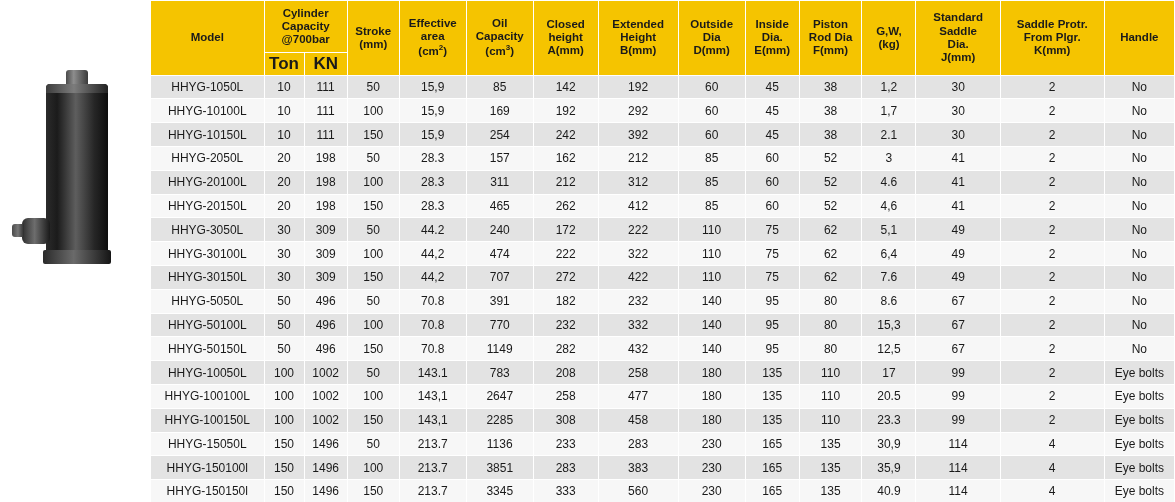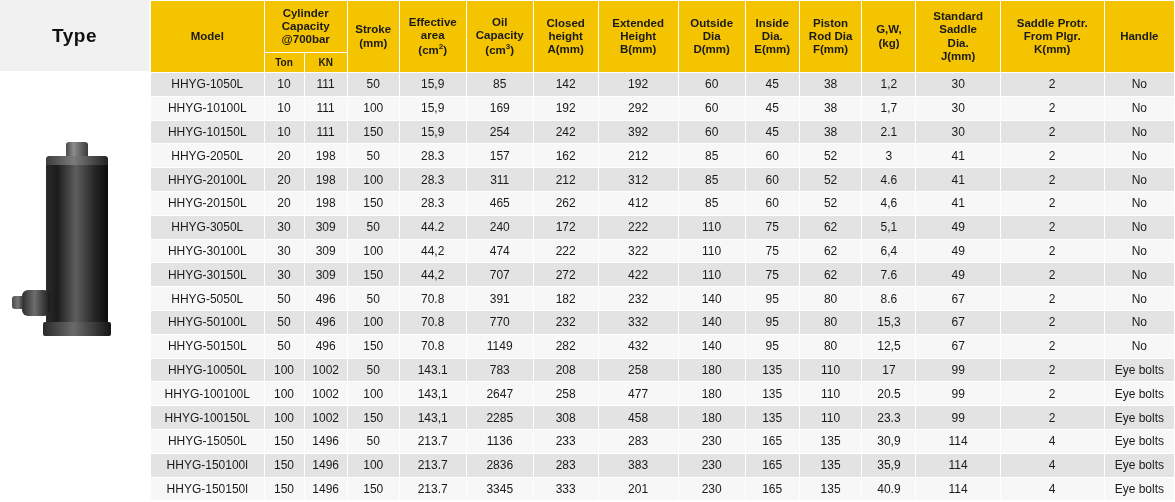--- a/index.html
+++ b/index.html
@@ -122,21 +122,21 @@
     line-height: 1.15;
     text-align: center;
     vertical-align: middle;
     border: 1px solid #ffffff;
     padding: 2px 1px;
     height: 72px;
   }
   table.spec th.sub {
     height: auto;
     padding: 1px;
-    font-size: 10px;
+    font-size: 17px;
   }
   table.spec td {
     font-size: 12px;
     color: #1a1a1a;
     text-align: center;
     vertical-align: middle;
     border: 1px solid #ffffff;
     height: 23.8px;
     padding: 0 2px;
     white-space: nowrap;
@@ -148,21 +148,20 @@
     padding-left: 10px;
   }
   .sup { font-size: 8px; vertical-align: super; }
 </style>
 </head>
 <body>
 
 <div id="root">
 
   <div class="type-col">
-    <div class="type-head">Type</div>
     <div class="type-body">
       <div class="cyl-wrap">
         <div class="cyl-plunger"></div>
         <div class="cyl-body"></div>
         <div class="cyl-top-ring"></div>
         <div class="cyl-base"></div>
         <div class="cyl-port"></div>
         <div class="cyl-port-nipple"></div>
       </div>
     </div>
@@ -528,40 +527,40 @@
             <td>114</td>
             <td>4</td>
             <td>Eye bolts</td>
           </tr>
           <tr class="odd">
             <td class="model">HHYG-150100l</td>
             <td>150</td>
             <td>1496</td>
             <td>100</td>
             <td>213.7</td>
-            <td>2836</td>
+            <td>3851</td>
             <td>283</td>
             <td>383</td>
             <td>230</td>
             <td>165</td>
             <td>135</td>
             <td>35,9</td>
             <td>114</td>
             <td>4</td>
             <td>Eye bolts</td>
           </tr>
           <tr class="even">
             <td class="model">HHYG-150150l</td>
             <td>150</td>
             <td>1496</td>
             <td>150</td>
             <td>213.7</td>
             <td>3345</td>
             <td>333</td>
-            <td>201</td>
+            <td>560</td>
             <td>230</td>
             <td>165</td>
             <td>135</td>
             <td>40.9</td>
             <td>114</td>
             <td>4</td>
             <td>Eye bolts</td>
           </tr>
         </tbody>
     </table>

